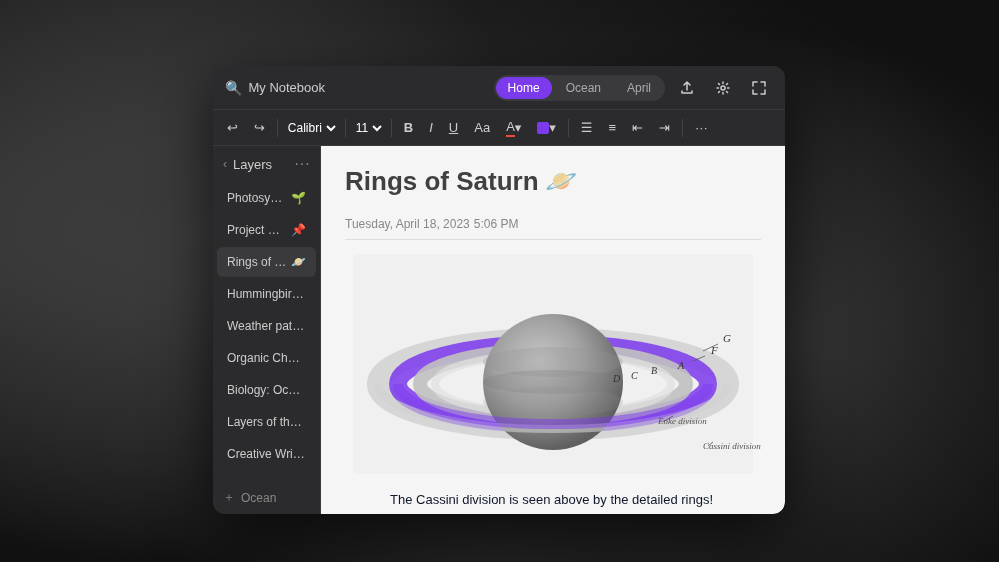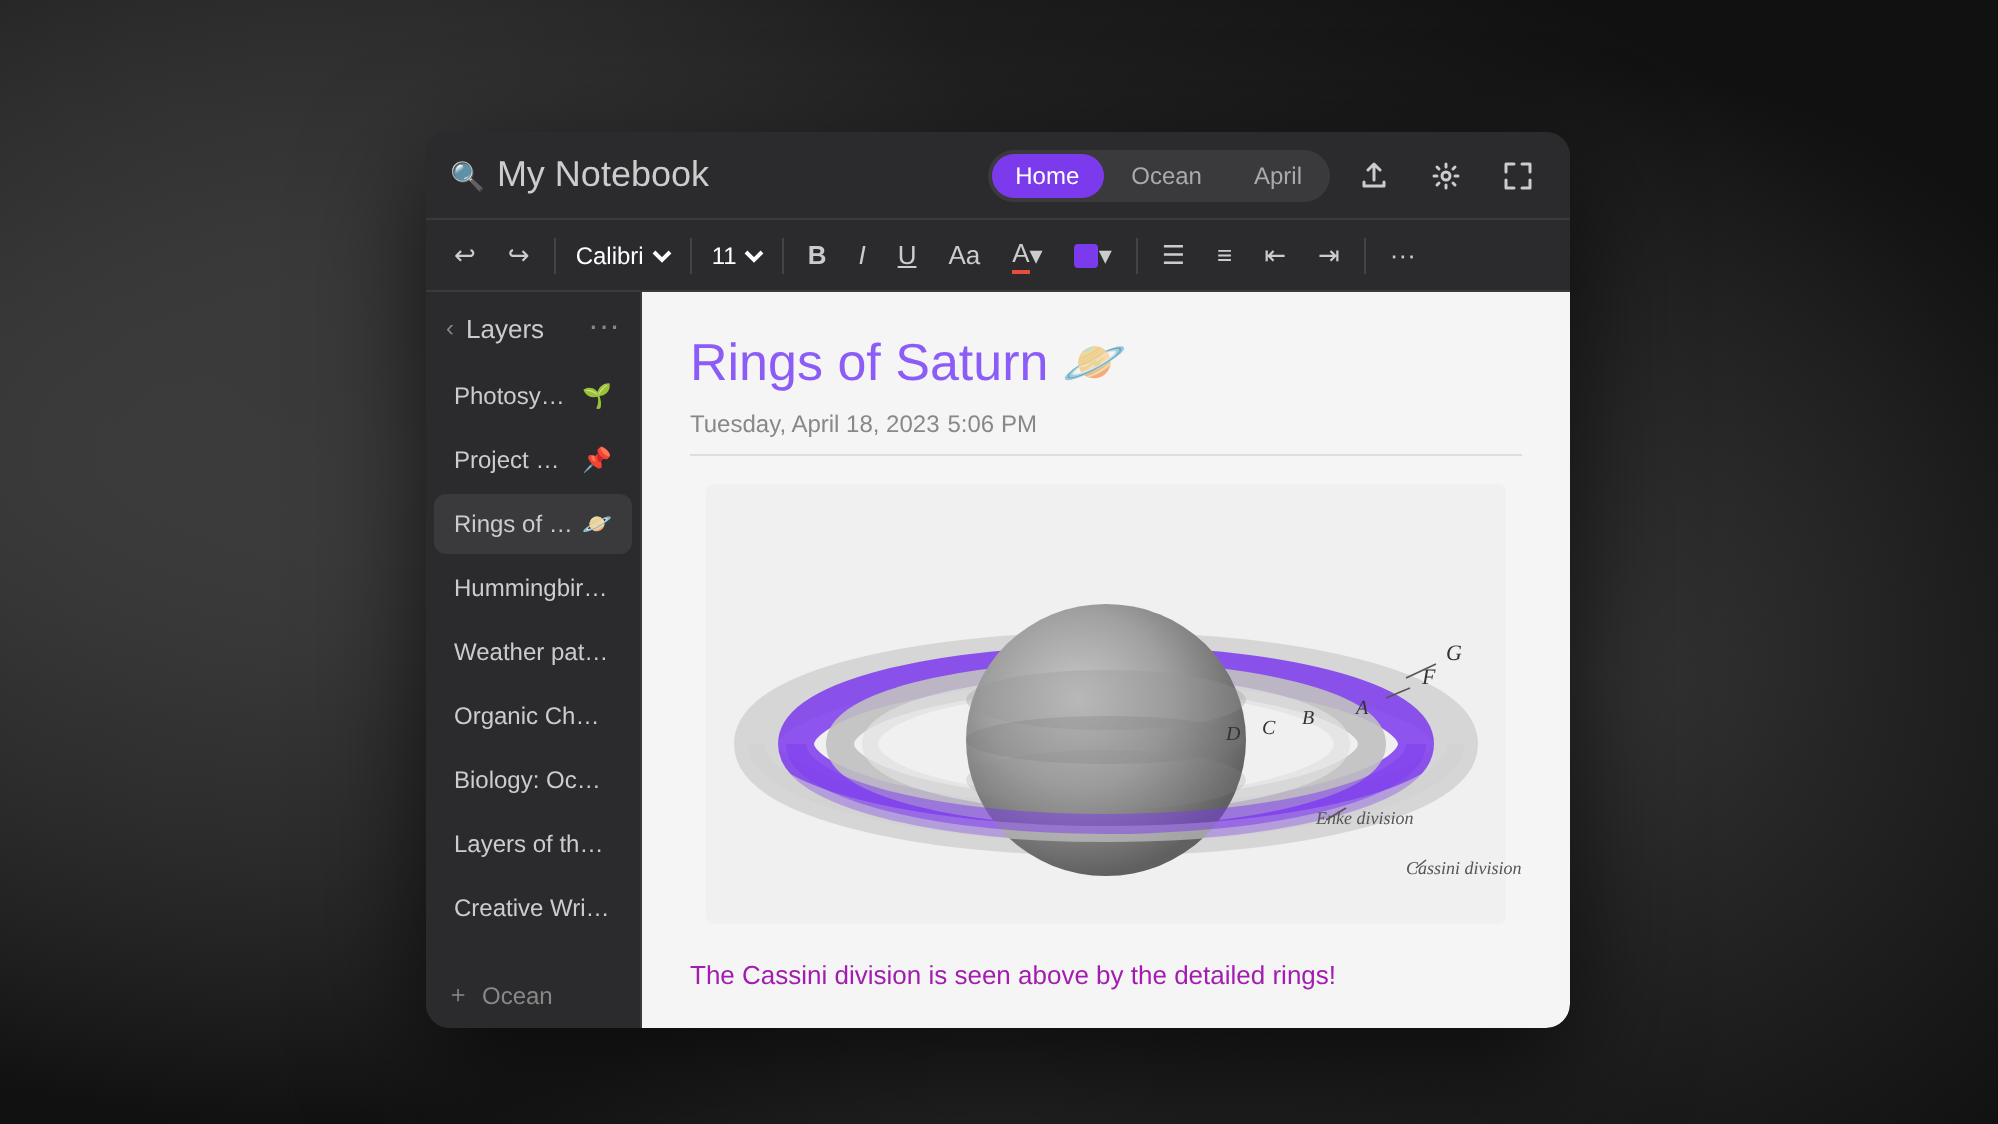--- a/index.html
+++ b/index.html
@@ -64,21 +64,21 @@
       flex: 1;
     }
 
     .search-icon-wrap {
       color: #888;
       font-size: 14px;
     }
 
     .notebook-title {
       color: #ccc;
-      font-size: 18px;
+      font-size: 13px;
     }
 
     .tab-group {
       display: flex;
       align-items: center;
       background: #3a3a3c;
       border-radius: 20px;
       padding: 2px;
       gap: 2px;
     }
@@ -255,23 +255,23 @@
     .note-editor {
       flex: 1;
       background: #f5f5f5;
       border-radius: 0 0 12px 0;
       overflow-y: auto;
       padding: 20px 24px;
     }
 
     .note-title {
       font-size: 26px;
-      font-weight: 400;
-      color: #8b5cf6;
-      margin-bottom: 8px;
+      font-weight: 700;
+      color: #404040;
+      margin-bottom: 20px;
     }
 
     .note-meta {
       display: flex;
       gap: 4px;
       font-size: 12px;
       color: #888;
       margin-bottom: 14px;
       border-bottom: 1px solid #ddd;
       padding-bottom: 8px;
@@ -287,22 +287,23 @@
     }
 
     
     .saturn-illustration {
       width: 100%;
       height: 100%;
     }
 
     .note-body {
       font-size: 13px;
-      color: #a21caf;
+      color: #0f172a;
       line-height: 1.6;
+      margin-left: 45px;
     }
   </style>
 </head>
 <body>
 
 <div class="bg-moonscape"></div>
 
 <div class="app-window">
 
   <div class="toolbar">

